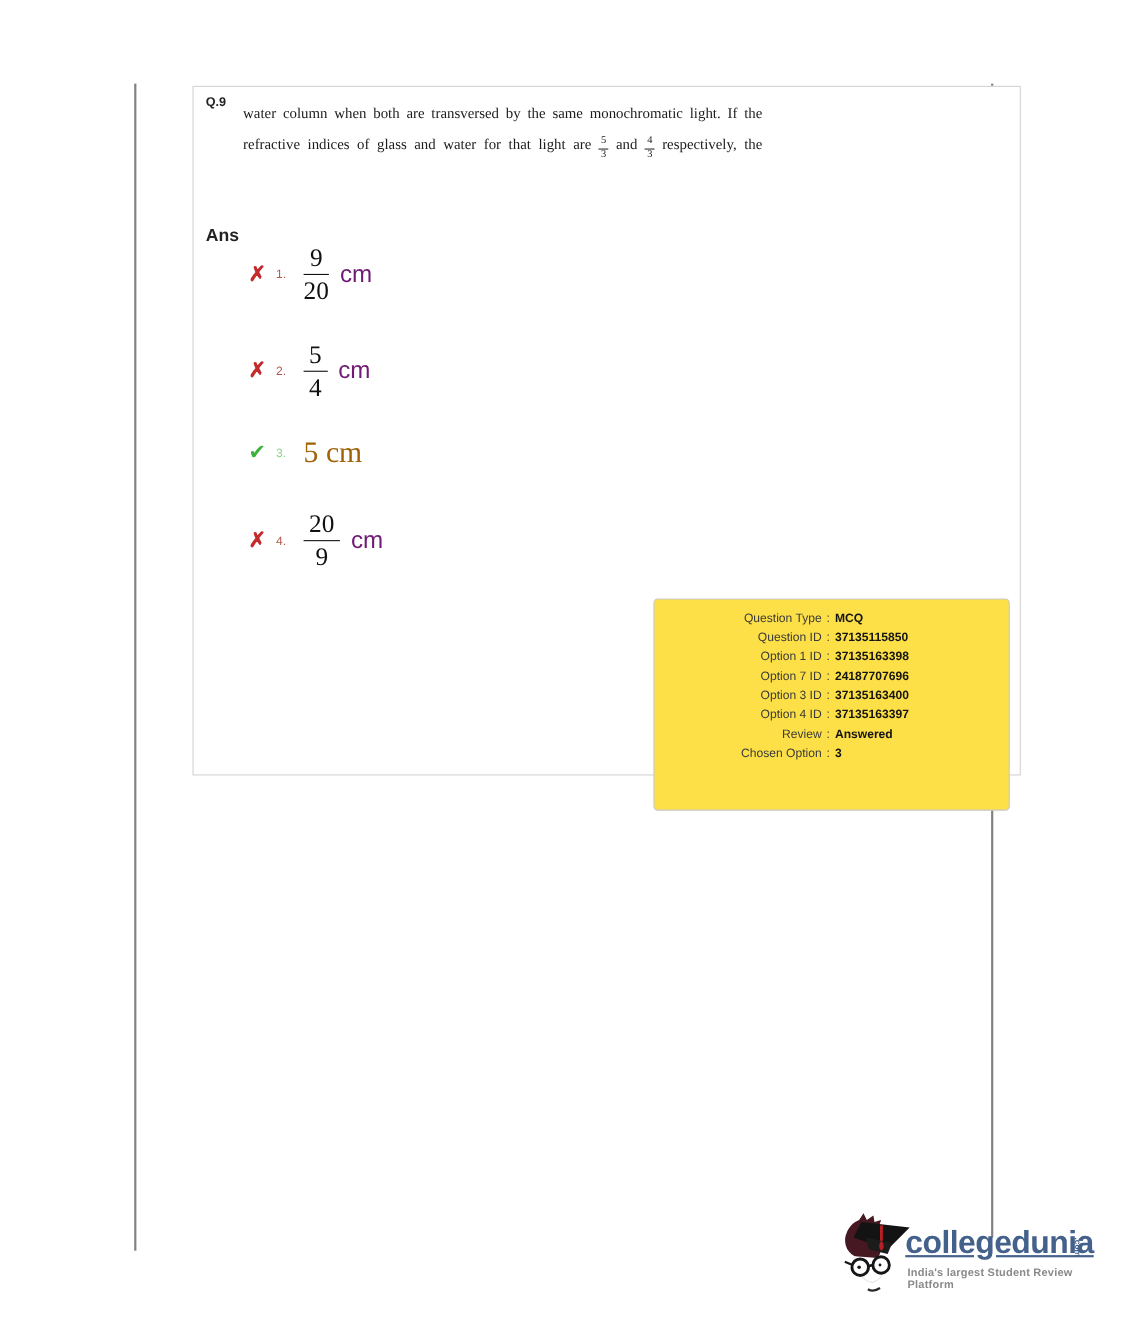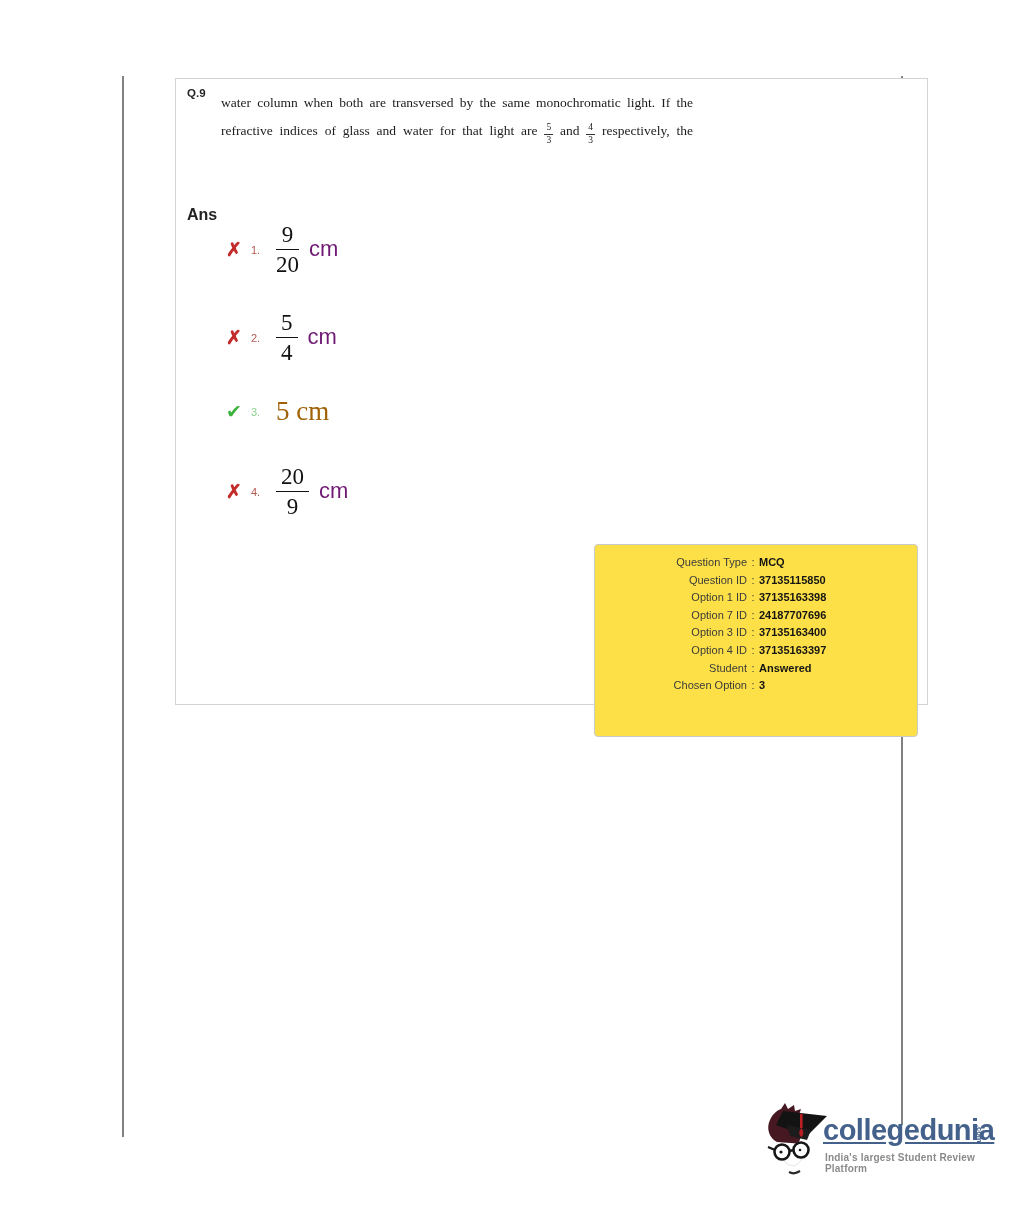--- a/index.html
+++ b/index.html
@@ -148,21 +148,21 @@
       <span class="meta-label">Option 3 ID</span>
         <span class="meta-colon">:</span>
         <span class="meta-value">37135163400</span>
     </div>
     <div class="meta-row">
       <span class="meta-label">Option 4 ID</span>
         <span class="meta-colon">:</span>
         <span class="meta-value">37135163397</span>
     </div>
     <div class="meta-row">
-      <span class="meta-label">Student</span>
+      <span class="meta-label">Review</span>
         <span class="meta-colon">:</span>
         <span class="meta-value">Answered</span>
     </div>
     <div class="meta-row">
       <span class="meta-label">Chosen Option</span>
         <span class="meta-colon">:</span>
         <span class="meta-value">3</span>
     </div>
   </div>
 

